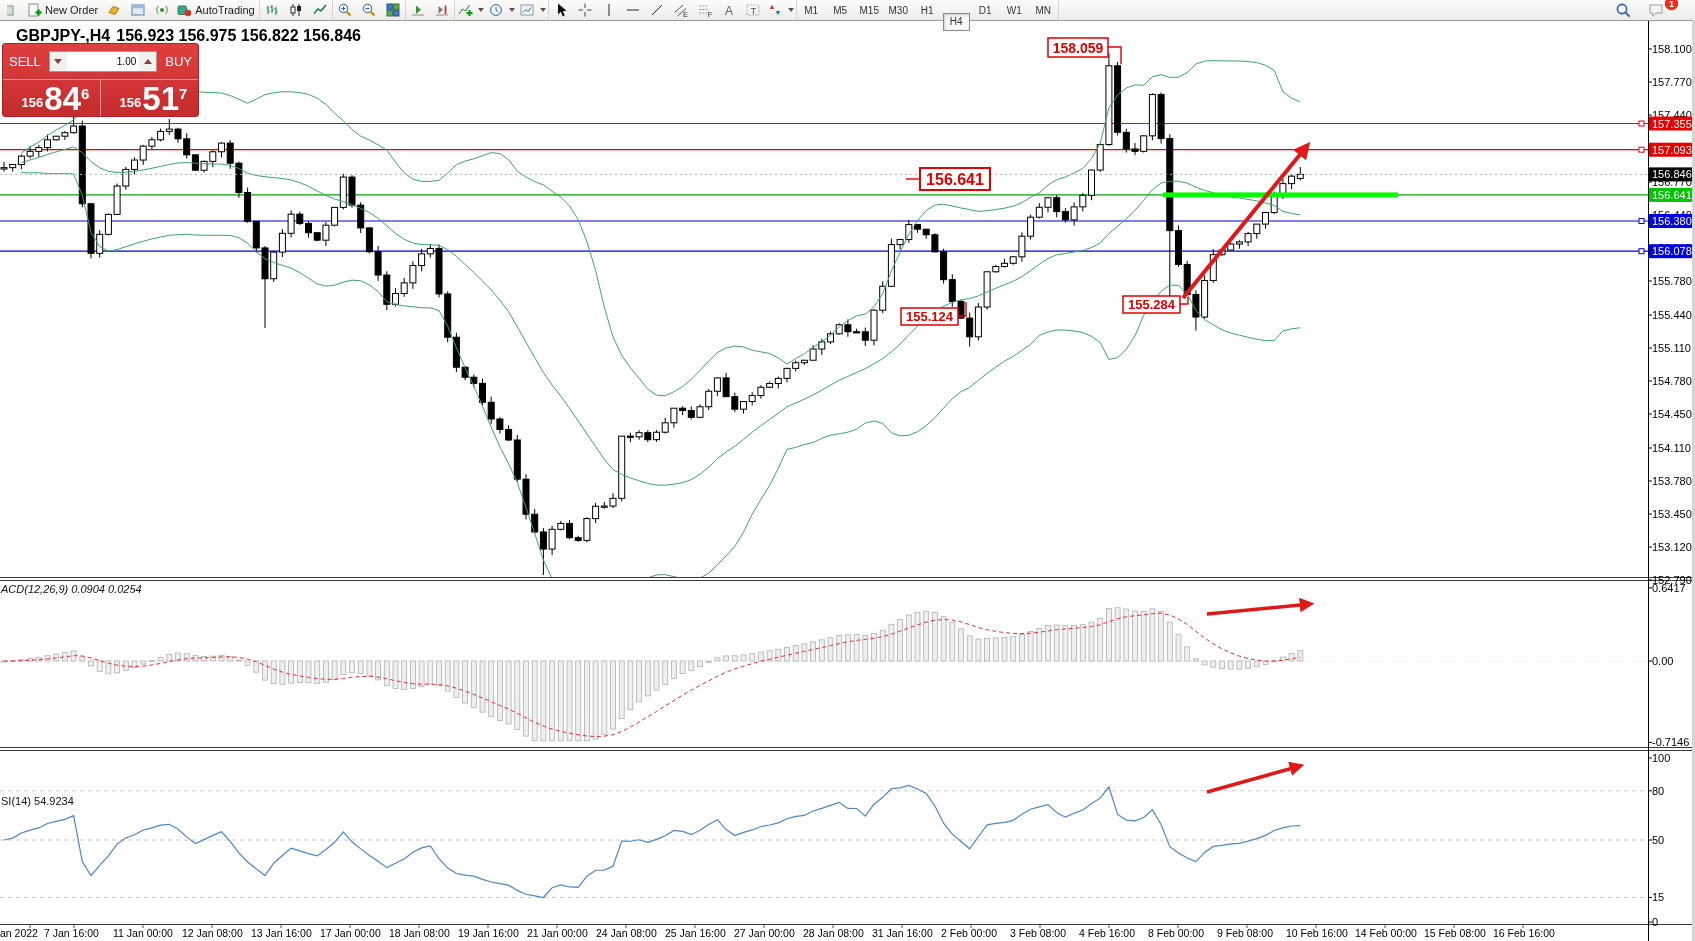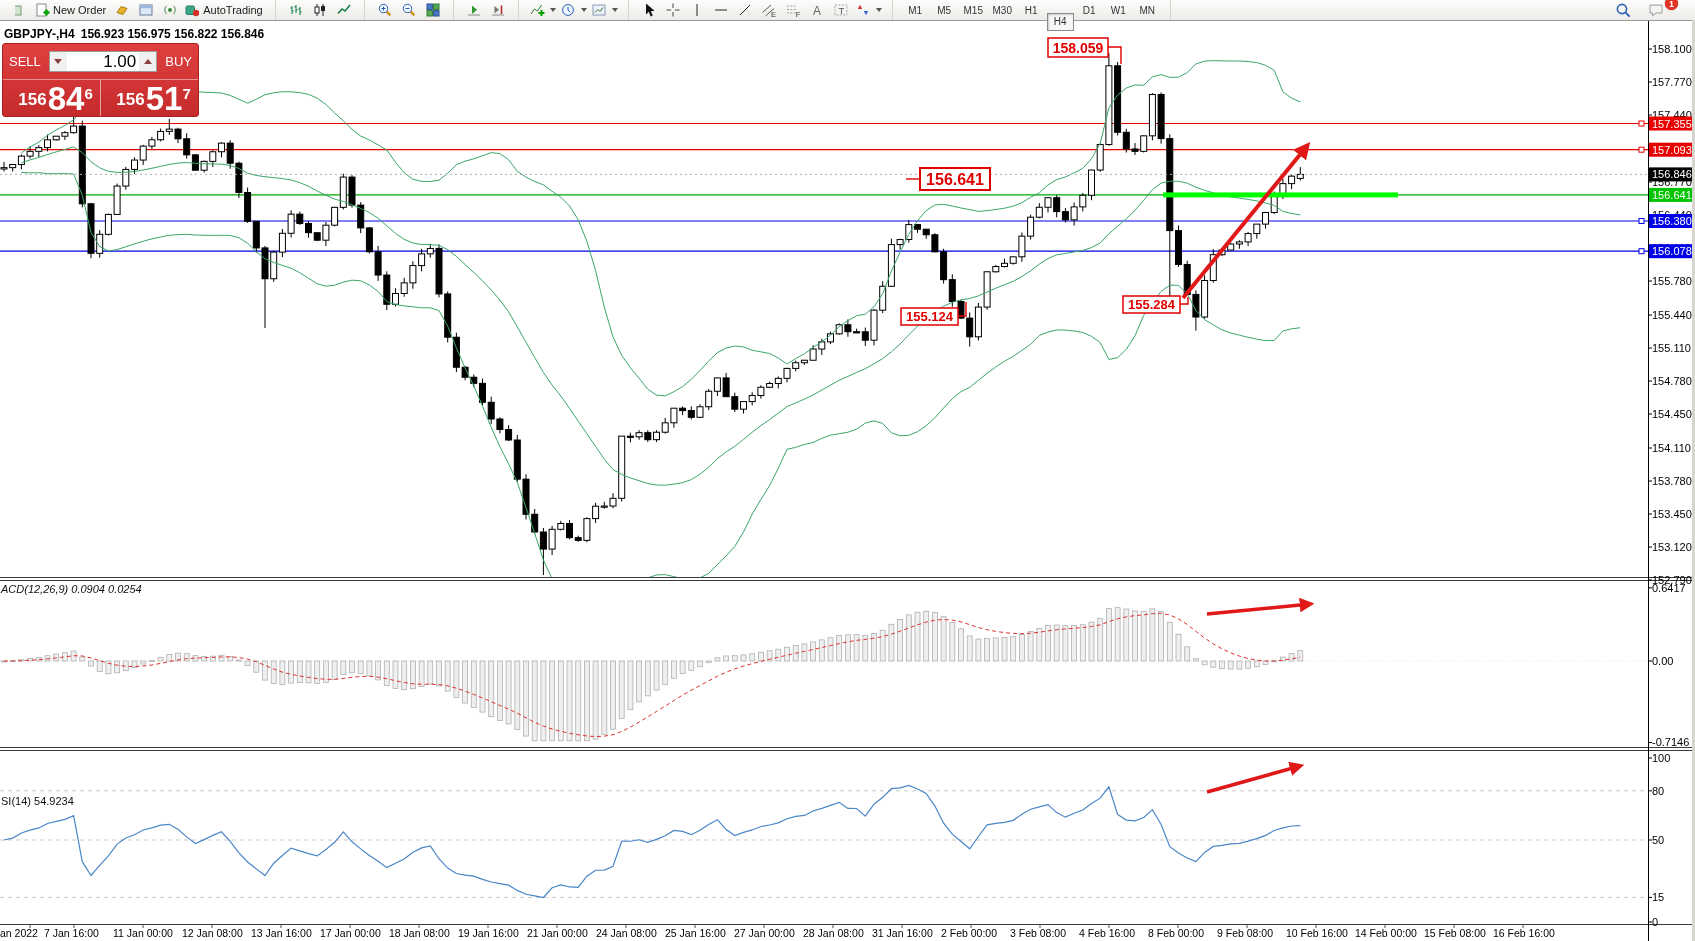--- a/index.html
+++ b/index.html
@@ -2,57 +2,57 @@
 <html><head>
 <meta charset="utf-8">
 <style>
   html,body{margin:0;padding:0;}
   body{width:1695px;height:941px;overflow:hidden;background:#fff;
        font-family:"Liberation Sans",sans-serif;position:relative;}
   
   .toolbar{position:absolute;top:0;left:0;width:1695px;height:20px;
     background:linear-gradient(#fdfdfc,#ecebe8);border-bottom:1px solid #9a9a9a;
     display:flex;align-items:center;z-index:50;}
-  .tb-group{display:flex;align-items:center;height:20px;padding:0 8px;border-right:1px solid #d6d4cf;}
+  .tb-group{display:flex;align-items:center;height:20px;padding:0 0;border-right:1px solid #d6d4cf;}
   .tb-btn{height:18px;min-width:20px;display:flex;align-items:center;justify-content:center;
     gap:3px;padding:0 2px;cursor:default;}
   .tb-btn svg{display:block;}
   .tb-label{font-size:11px;color:#1a1a1a;white-space:nowrap;padding-right:2px;}
   .dd{width:0;height:0;border-left:3px solid transparent;border-right:3px solid transparent;
     border-top:4px solid #555;margin-left:2px;}
   .tf-btn{min-width:25px;height:16px;margin:0 1px;font-size:10px;color:#333;
     display:flex;align-items:center;justify-content:center;border:1px solid transparent;}
   .tf-active{background:#f7f7f5;border:1px solid #8a8a8a;box-shadow:inset 1px 1px 2px rgba(0,0,0,.18);margin-top:23px;}
   .tb-right{margin-left:auto;display:flex;align-items:center;gap:10px;padding-right:26px;}
   .chat-wrap{position:relative;}
   .badge{position:absolute;top:-4px;right:-9px;width:13px;height:13px;border-radius:50%;
     background:#e23222;color:#fff;font-size:9px;font-weight:bold;display:flex;
     align-items:center;justify-content:center;box-shadow:0 0 1px #900;}
   
-  .quote-line{position:absolute;left:4px;top:27px;font-size:12px;font-weight:bold;color:#000;z-index:40;text-align:right;}
+  .quote-line{position:absolute;left:16px;top:27px;font-size:16px;font-weight:bold;color:#000;z-index:40;text-align:right;}
   .quote-line span{margin-right:6px;}
   .macd-label{position:absolute;left:1px;top:583px;font-size:11px;color:#111;z-index:40;font-style:italic;}
   .rsi-label{position:absolute;left:1px;top:795px;font-size:11px;color:#111;z-index:40;}
   
   .trade-panel{position:absolute;left:2px;top:43px;width:195px;z-index:45;
     background:linear-gradient(#df4040,#c52b2b);border:1px solid #a82020;border-radius:3px;
     color:#fff;}
   .tp-row1{display:flex;align-items:center;height:35px;}
   .sell-btn,.buy-btn{background:none;border:none;color:#fff;font-size:13px;height:21px;
     padding:0 6px;cursor:pointer;font-family:inherit;}
   .vol-box{display:flex;align-items:stretch;height:19px;background:#fff;border:1px solid #9b9b9b;flex:1;margin:0 2px;}
   .vol-step{width:17px;background:#f2f1ef;border:none;display:flex;align-items:center;justify-content:center;cursor:pointer;padding:0;}
   .tri-down{width:0;height:0;border-left:4px solid transparent;border-right:4px solid transparent;border-top:5px solid #8a4040;}
   .tri-up{width:0;height:0;border-left:4px solid transparent;border-right:4px solid transparent;border-bottom:5px solid #8a4040;}
-  .vol-input{flex:1;border:none;outline:none;text-align:right;font-size:17px;color:#000;
+  .vol-input{flex:1;border:none;outline:none;text-align:right;font-size:10px;color:#000;
     width:50px;padding:0 3px;font-family:inherit;}
   .tp-row2{display:flex;height:36px;border-top:1px solid rgba(255,255,255,.45);}
   .tp-price{flex:1;display:flex;align-items:flex-end;justify-content:center;padding-bottom:2px;cursor:pointer;}
   .tp-price.sell{border-right:1px solid rgba(255,255,255,.55);}
-  .p-small{font-size:17px;font-weight:bold;margin:0 1px 4px 8px;}
+  .p-small{font-size:13px;font-weight:bold;margin:0 1px 4px 8px;}
   .p-main{font-size:33px;font-weight:bold;line-height:30px;}
   .p-sup{font-size:15px;font-weight:bold;transform:translateY(-12px);display:inline-block;}
   .right-edge{position:absolute;right:0;top:20px;width:3px;height:921px;background:#d8d5d0;z-index:60;}
   #chart-canvas{position:absolute;left:0;top:20px;z-index:10;}
 </style>
 </head>
 <body>
 
 <div class="toolbar">
   <div class="tb-group">

